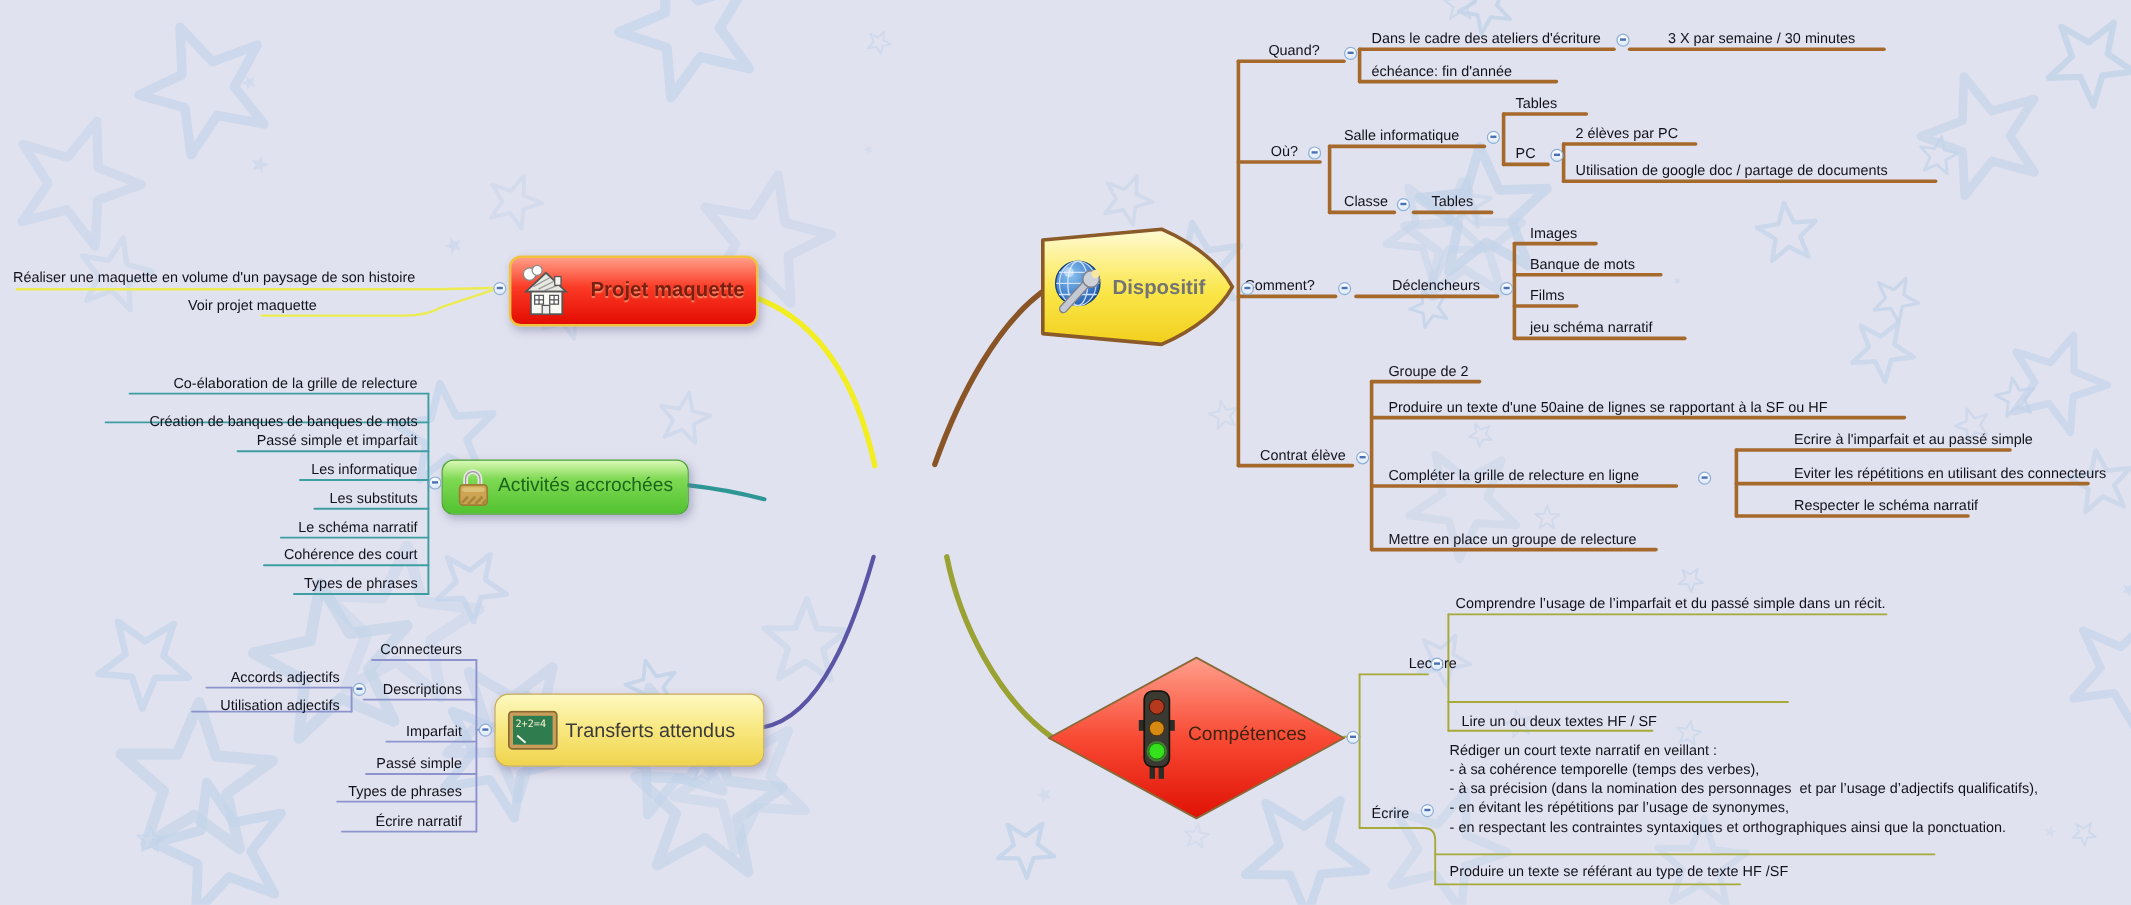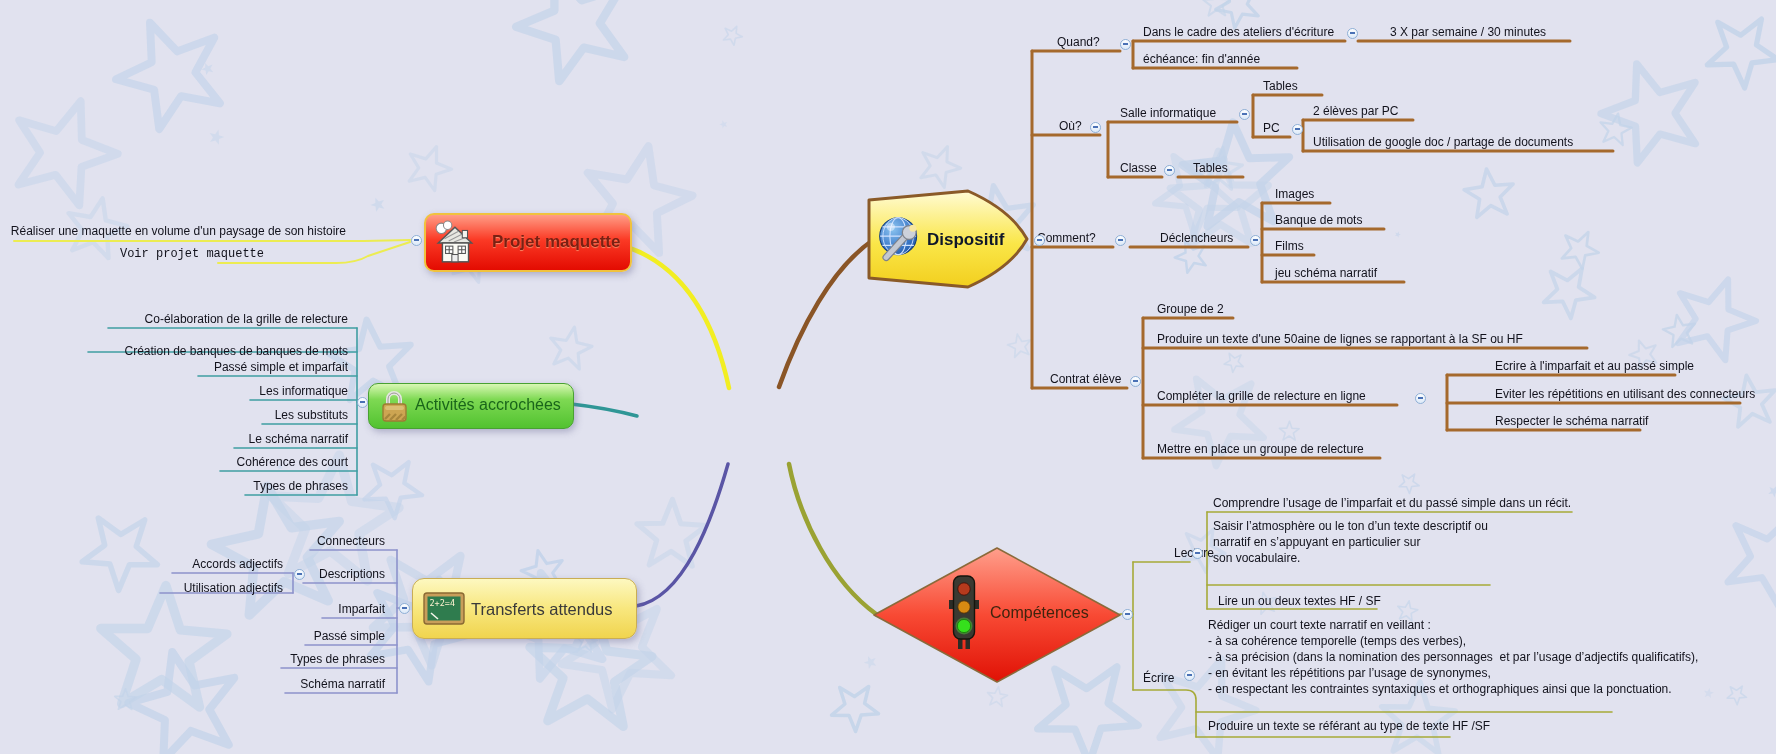--- a/index.html
+++ b/index.html
@@ -21,21 +21,21 @@
   #maquette-node{left:424px;top:213px;width:204px;height:55px;border-radius:10px;
       background:linear-gradient(#ff9d86 0%,#fb3a25 45%,#e30b01 100%);border:2px solid #f0c23e;}
   #maquette-node .t{position:absolute;left:66px;top:17px;font-size:17px;font-weight:bold;color:#7a2013;text-shadow:0 1px 1px rgba(255,230,180,.5);}
   #activites-node{left:368px;top:383px;width:204px;height:44px;border-radius:10px;
       background:linear-gradient(#d9f8b4 0%,#7ed953 35%,#52c230 100%);border:1.5px solid #49a132;}
   #activites-node .t{position:absolute;left:46px;top:12px;font-size:16px;color:#1a661a;}
   #transferts-node{left:412px;top:578px;width:223px;height:59px;border-radius:12px;
       background:linear-gradient(#fdf8c0 0%,#f8e77e 50%,#f0d44e 100%);border:1.5px solid #c9ad55;}
   #transferts-node .t{position:absolute;left:58px;top:21px;font-size:16.5px;color:#3a3a3a;}
   #dispositif-node{left:863px;top:186px;width:172px;height:106px;box-shadow:none;}
-  #dispositif-node .t{position:absolute;left:64px;top:44px;font-size:17px;font-weight:bold;color:#0f172a;}
+  #dispositif-node .t{position:absolute;left:64px;top:44px;font-size:17px;font-weight:bold;color:#737373;}
   #competences-node{left:871px;top:546px;width:252px;height:138px;box-shadow:none;}
   #competences-node .t{position:absolute;left:119px;top:58px;font-size:16px;color:#40240e;}
   .icon{position:absolute;}
 </style>
 </head>
 <body>
 
 <div id="canvas">
   <svg id="bg" width="1776" height="754">
       <polygon points="102.6,198.4 105.8,220.4 127.3,226.1 107.3,235.9 108.5,258.1 93.0,242.2 72.2,250.2 82.6,230.5 68.6,213.2 90.5,217.0" fill="none" stroke="#c2d3e9" stroke-width="4.4" stroke-linejoin="round" opacity="0.45"></polygon>
@@ -207,49 +207,46 @@
       <div class="lbl" style="top: 372px; left: 1050px;">Contrat élève</div>
       <div class="lbl" style="top: 302px; left: 1157px;">Groupe de 2</div>
       <div class="lbl" style="top: 332px; left: 1157px;">Produire un texte d'une 50aine de lignes se rapportant à la SF ou HF</div>
       <div class="lbl" style="top: 389px; left: 1157px;">Compléter la grille de relecture en ligne</div>
       <div class="lbl" style="top: 359px; left: 1495px;">Ecrire à l'imparfait et au passé simple</div>
       <div class="lbl" style="top: 387px; left: 1495px;">Eviter les répétitions en utilisant des connecteurs</div>
       <div class="lbl" style="top: 414px; left: 1495px;">Respecter le schéma narratif</div>
       <div class="lbl" style="top: 442px; left: 1157px;">Mettre en place un groupe de relecture</div>
       <div class="lbl" style="top: 546px; left: 1143px; margin-left: 31px;">Lecture</div>
       <div class="lbl" style="top: 496px; left: 1213px;">Comprendre l’usage de l’imparfait et du passé simple  dans un récit.</div>
-      <div class="lbl ml" style="top: 518px; left: 1213px;">Saisir l’atmosphère ou le ton d’un texte descriptif ou
-narratif en s’appuyant en particulier sur
-son vocabulaire.</div>
       <div class="lbl" style="top: 594px; left: 1218px;">Lire un ou deux textes HF / SF</div>
       <div class="lbl" style="top: 671px; left: 1143px;">Écrire</div>
       <div class="lbl ml" style="top: 617px; left: 1208px;">Rédiger un court texte narratif en veillant :
 - à sa cohérence temporelle (temps des verbes),
 - à sa précision (dans la nomination des personnages  et par l’usage d’adjectifs qualificatifs),
 - en évitant les répétitions par l’usage de synonymes,
 - en respectant les contraintes syntaxiques et orthographiques ainsi que la ponctuation.</div>
       <div class="lbl" style="top: 719px; left: 1208px;">Produire un texte se référant au type de texte HF /SF</div>
       <div class="lbl" style="top: 224px; right: 1430px; text-align: right;">Réaliser une maquette en volume d'un paysage de son histoire</div>
-      <div class="lbl" style="top: 247px; right: 1512px; text-align: right; font-family: Liberation Mono, monospace;">Voir projet maquette</div>
+      <div class="lbl" style="top: 247px; right: 1512px; text-align: right;">Voir projet maquette</div>
       <div class="lbl" style="top: 312px; right: 1428px; text-align: right;">Co-élaboration de la grille de relecture</div>
       <div class="lbl" style="top: 344px; right: 1428px; text-align: center;">Création de banques de banques de mots</div>
       <div class="lbl" style="top: 360px; right: 1428px; text-align: center;">Passé simple et imparfait</div>
       <div class="lbl" style="top: 384px; right: 1428px; text-align: right;">Les informatique</div>
       <div class="lbl" style="top: 408px; right: 1428px; text-align: right;">Les substituts</div>
       <div class="lbl" style="top: 432px; right: 1428px; text-align: right;">Le schéma narratif</div>
       <div class="lbl" style="top: 455px; right: 1428px; text-align: right;">Cohérence des court</div>
       <div class="lbl" style="top: 479px; right: 1428px; text-align: right;">Types de phrases</div>
       <div class="lbl" style="top: 534px; right: 1391px; text-align: right;">Connecteurs</div>
       <div class="lbl" style="top: 567px; right: 1391px; text-align: right;">Descriptions</div>
       <div class="lbl" style="top: 557px; right: 1493px; text-align: right;">Accords adjectifs</div>
       <div class="lbl" style="top: 581px; right: 1493px; ">Utilisation adjectifs</div>
       <div class="lbl" style="top: 602px; right: 1391px; text-align: right;">Imparfait</div>
       <div class="lbl" style="top: 629px; right: 1391px; text-align: right;">Passé simple</div>
       <div class="lbl" style="top: 652px; right: 1391px; text-align: right;">Types de phrases</div>
-      <div class="lbl" style="top: 677px; right: 1391px; text-align: right;">Schéma narratif</div>
+      <div class="lbl" style="top: 677px; right: 1391px; text-align: right;">Écrire narratif</div>
     </div>
 
 
   <div class="node" id="maquette-node">
     <svg class="icon" style="left:7px;top:5px" width="46" height="46" viewBox="0 0 44 44">
       <circle cx="8" cy="8" r="5" fill="#ffffff" stroke="#888" stroke-width="1"></circle>
       <circle cx="14" cy="5" r="4" fill="#ffffff" stroke="#888" stroke-width="1"></circle>
       <polygon points="5,22 21,7 37,22" fill="#e8e8e2" stroke="#555" stroke-width="1.4"></polygon>
       <path d="M11,18 L24,11 M15,20 L29,13 M20,21 L33,16" stroke="#999" stroke-width="1" fill="none"></path>
       <rect x="28" y="10" width="5" height="7" fill="#f4f4ee" stroke="#555" stroke-width="1"></rect>

